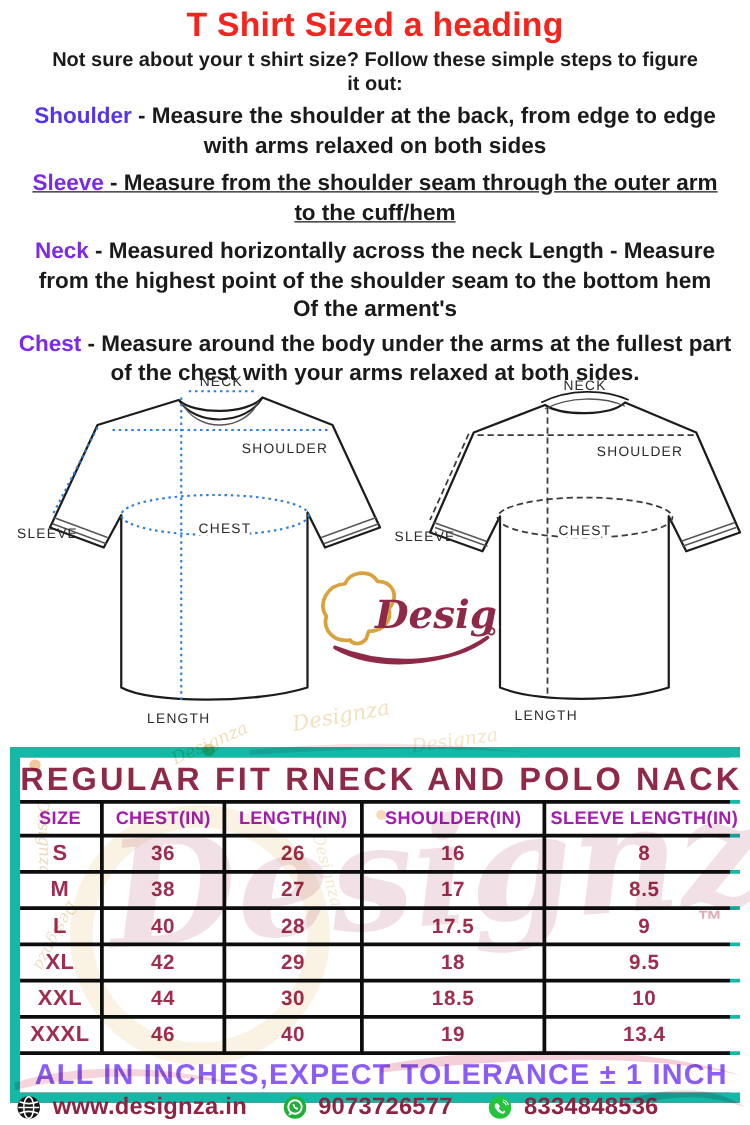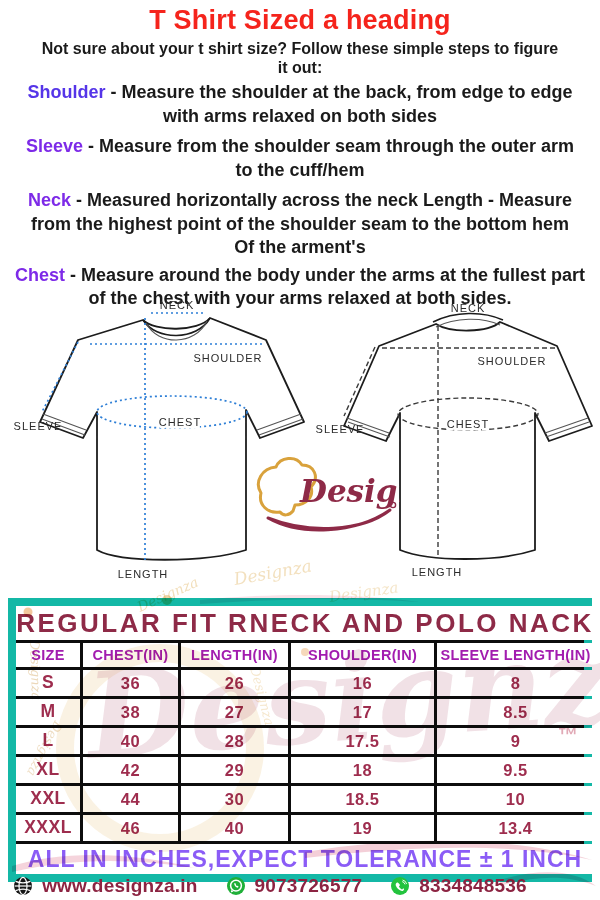--- a/index.html
+++ b/index.html
@@ -8,21 +8,21 @@
     position:relative; background:#ffffff; overflow:hidden;
     font-family:"Liberation Sans", sans-serif; color:#1a1a1a;
   }
   
   .top { position:absolute; top:0; left:0; width:600px; text-align:center; }
   .page-title { margin-top:5px; font-size:27px; line-height:31px; font-weight:800; color:#f5241c; letter-spacing:0.2px; }
   .subtitle { margin:3px auto 0; max-width:530px; font-size:16px; line-height:19px; font-weight:700; }
   .instr { margin:0 auto; font-weight:700; font-size:18px; line-height:23.5px; }
   .instr .kw { font-weight:800; }
   .i0 { max-width:570px; margin-top:4px; }
-  .i1 { max-width:560px; margin-top:7px; }
+  .i1 { max-width:560px; margin-top:7px;text-decoration:underline; }
   .i2 { max-width:555px; margin-top:7px; }
   .i3 { max-width:585px; margin-top:4px; }
   .kw-shoulder { color:#5535e8; }
   .kw-sleeve   { color:#7d2ae8; }
   .kw-neck     { color:#7d2ae8; }
   .kw-chest    { color:#7d2ae8; }
 
   
   .diagram { position:absolute; left:0; top:300px; width:600px; height:300px; z-index:1; }
   .diagram text { font-family:"Liberation Sans", sans-serif; font-size:11px; letter-spacing:1px; fill:#2b2b2b; }

